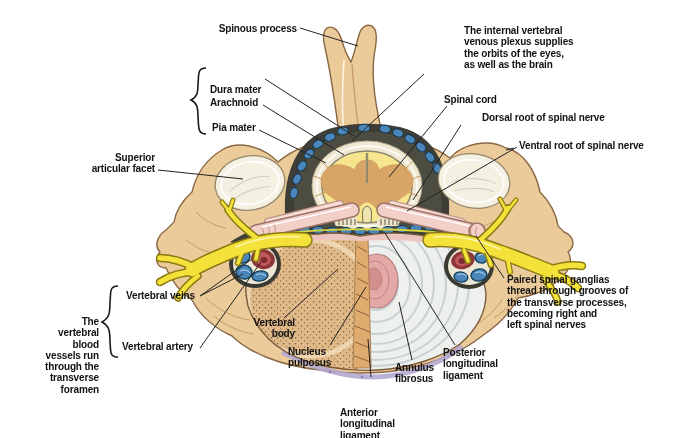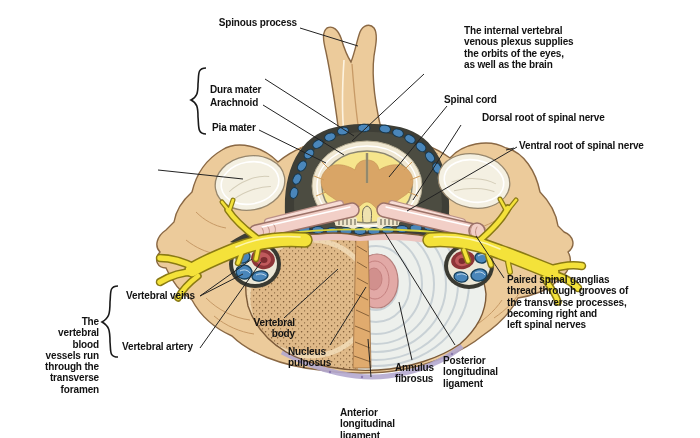--- a/index.html
+++ b/index.html
@@ -350,31 +350,33 @@
     <path d="M455,345 L385,233"></path>
     <path d="M504,278 L476,236"></path>
   </g>
 
   <g stroke="#1a1a1a" stroke-width="1.6" fill="none">
     <path d="M206,68 C197,68 199,75 198,84 C198,93 197,97 191,100 C197,103 198,107 198,117 C199,126 197,134 206,134"></path>
     <path d="M118,286 C109,286 111,293 110,302 C110,314 109,318 102,322 C109,326 110,330 110,342 C111,351 109,357 118,357"></path>
   </g>
 </svg>
 
-<div class="lbl r" style="left:197px;top:17px;width:100px;">Spinous process</div>
+<div class="lbl r" style="left:197px;top:23px;width:100px;">Spinous process</div>
 <div class="lbl l" style="left:420px;top:25px;width:125px;margin-left:44px;">The internal vertebral
 venous plexus supplies
 the orbits of the eyes,
 as well as the brain</div>
 <div class="lbl l" style="left:210px;top:84px;width:70px;">Dura mater</div>
 <div class="lbl l" style="left:210px;top:97px;width:70px;">Arachnoid</div>
 <div class="lbl l" style="left:212px;top:122px;width:70px;">Pia mater</div>
 <div class="lbl l" style="left:444px;top:94px;width:80px;">Spinal cord</div>
 <div class="lbl l" style="left:458px;top:112px;width:140px;padding-left:24px;">Dorsal root of spinal nerve</div>
 <div class="lbl l" style="left:519px;top:140px;width:145px;">Ventral root of spinal nerve</div>
+<div class="lbl r" style="left:55px;top:152px;width:100px;">Superior
+articular facet</div>
 <div class="lbl r" style="left:29px;top:284px;width:70px;margin-top:32px;">The
 vertebral
 blood
 vessels run
 through the
 transverse
 foramen</div>
 <div class="lbl l" style="left:126px;top:290px;width:80px;">Vertebral veins</div>
 <div class="lbl l" style="left:122px;top:341px;width:85px;">Vertebral artery</div>
 <div class="lbl l" style="left:507px;top:274px;width:145px;">Paired spinal ganglias
@@ -384,17 +386,17 @@
 left spinal nerves</div>
 <div class="lbl r" style="left:235px;top:317px;width:60px;">Vertebral
 body</div>
 <div class="lbl l" style="left:288px;top:346px;width:55px;">Nucleus
 pulposus</div>
 <div class="lbl l" style="left:340px;top:379px;width:70px;margin-top:28px;">Anterior
 longitudinal
 ligament</div>
 <div class="lbl l" style="left:395px;top:362px;width:50px;">Annulus
 fibrosus</div>
-<div class="lbl l" style="left:443px;top:355px;width:70px;">Posterior
+<div class="lbl l" style="left:443px;top:347px;width:70px;">Posterior
 longitudinal
 ligament</div>
 
 </div>
 
 </body></html>

